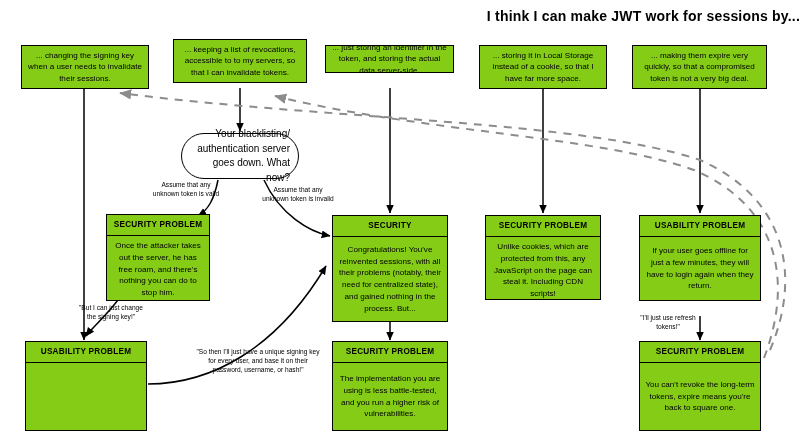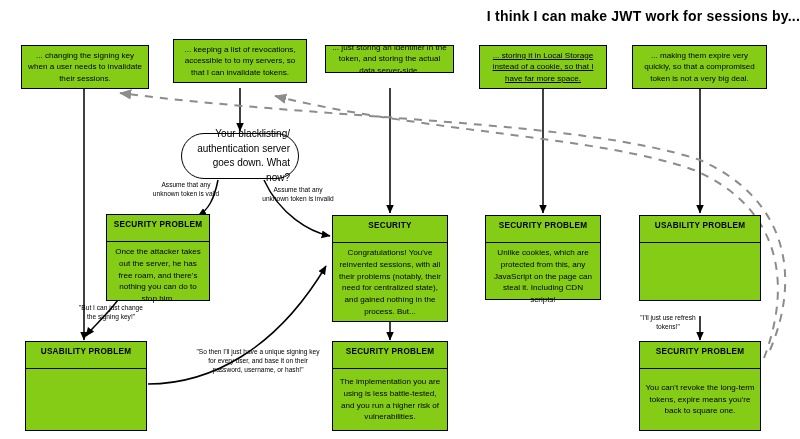--- a/index.html
+++ b/index.html
@@ -60,21 +60,21 @@
   .titled {
     display: flex;
     flex-direction: column;
   }
   .titled .hdr {
     border-bottom: 1.5px solid #000;
     text-align: center;
     font-size: 8.2px;
     font-weight: bold;
     letter-spacing: 0.25px;
-    padding: 6px 2px 12px;
+    padding: 6px 2px 6px;
     line-height: 1;
   }
   .titled .body {
     flex: 1;
     display: flex;
     align-items: center;
     justify-content: center;
     text-align: center;
     font-size: 8.1px;
     line-height: 1.45;
@@ -186,21 +186,21 @@
   </div>
 
   <div class="node premise" style="left:173px; top:39px; width:134px; height:44px;">
     <span>... keeping a list of revocations, accessible to to my servers, so that I can invalidate tokens.</span>
   </div>
 
   <div class="node premise" style="left:325px; top:45px; width:129px; height:28px;">
     <span>... just storing an identifier in the token, and storing the actual data server-side.</span>
   </div>
 
-  <div class="node premise" style="left:479px; top:45px; width:128px; height:44px;text-decoration:underline;">
+  <div class="node premise" style="left:479px; top:45px; width:128px; height:44px;">
     <span>... storing it in Local Storage instead of a cookie, so that I have far more space.</span>
   </div>
 
   <div class="node premise" style="left:632px; top:45px; width:135px; height:44px;text-align:center;">
     <span>... making them expire very quickly, so that a compromised token is not a very big deal.</span>
   </div>
 
   <div class="decision" style="left:181px; top:133px; width:118px; height:46px;">
     <span>Your blacklisting/ authentication server goes down. What now?</span>
   </div>
@@ -235,20 +235,21 @@
     <div class="body">Congratulations! You've reinvented sessions, with all their problems (notably, their need for centralized state), and gained nothing in the process. But...</div>
   </div>
 
   <div class="node titled" style="left:485px; top:215px; width:116px; height:85px;">
     <div class="hdr">SECURITY PROBLEM</div>
     <div class="body">Unlike cookies, which are protected from this, any JavaScript on the page can steal it. Including CDN scripts!</div>
   </div>
 
   <div class="node titled" style="left:639px; top:215px; width:122px; height:86px;">
     <div class="hdr">USABILITY PROBLEM</div>
+    <div class="body">If your user goes offline for just a few minutes, they will have to login again when they return.</div>
   </div>
 
   <div class="node titled" style="left:25px; top:341px; width:122px; height:90px;">
     <div class="hdr">USABILITY PROBLEM</div>
   </div>
 
   <div class="node titled" style="left:332px; top:341px; width:116px; height:90px;">
     <div class="hdr">SECURITY PROBLEM</div>
     <div class="body">The implementation you are using is less battle-tested, and you run a higher risk of vulnerabilities.</div>
   </div>

